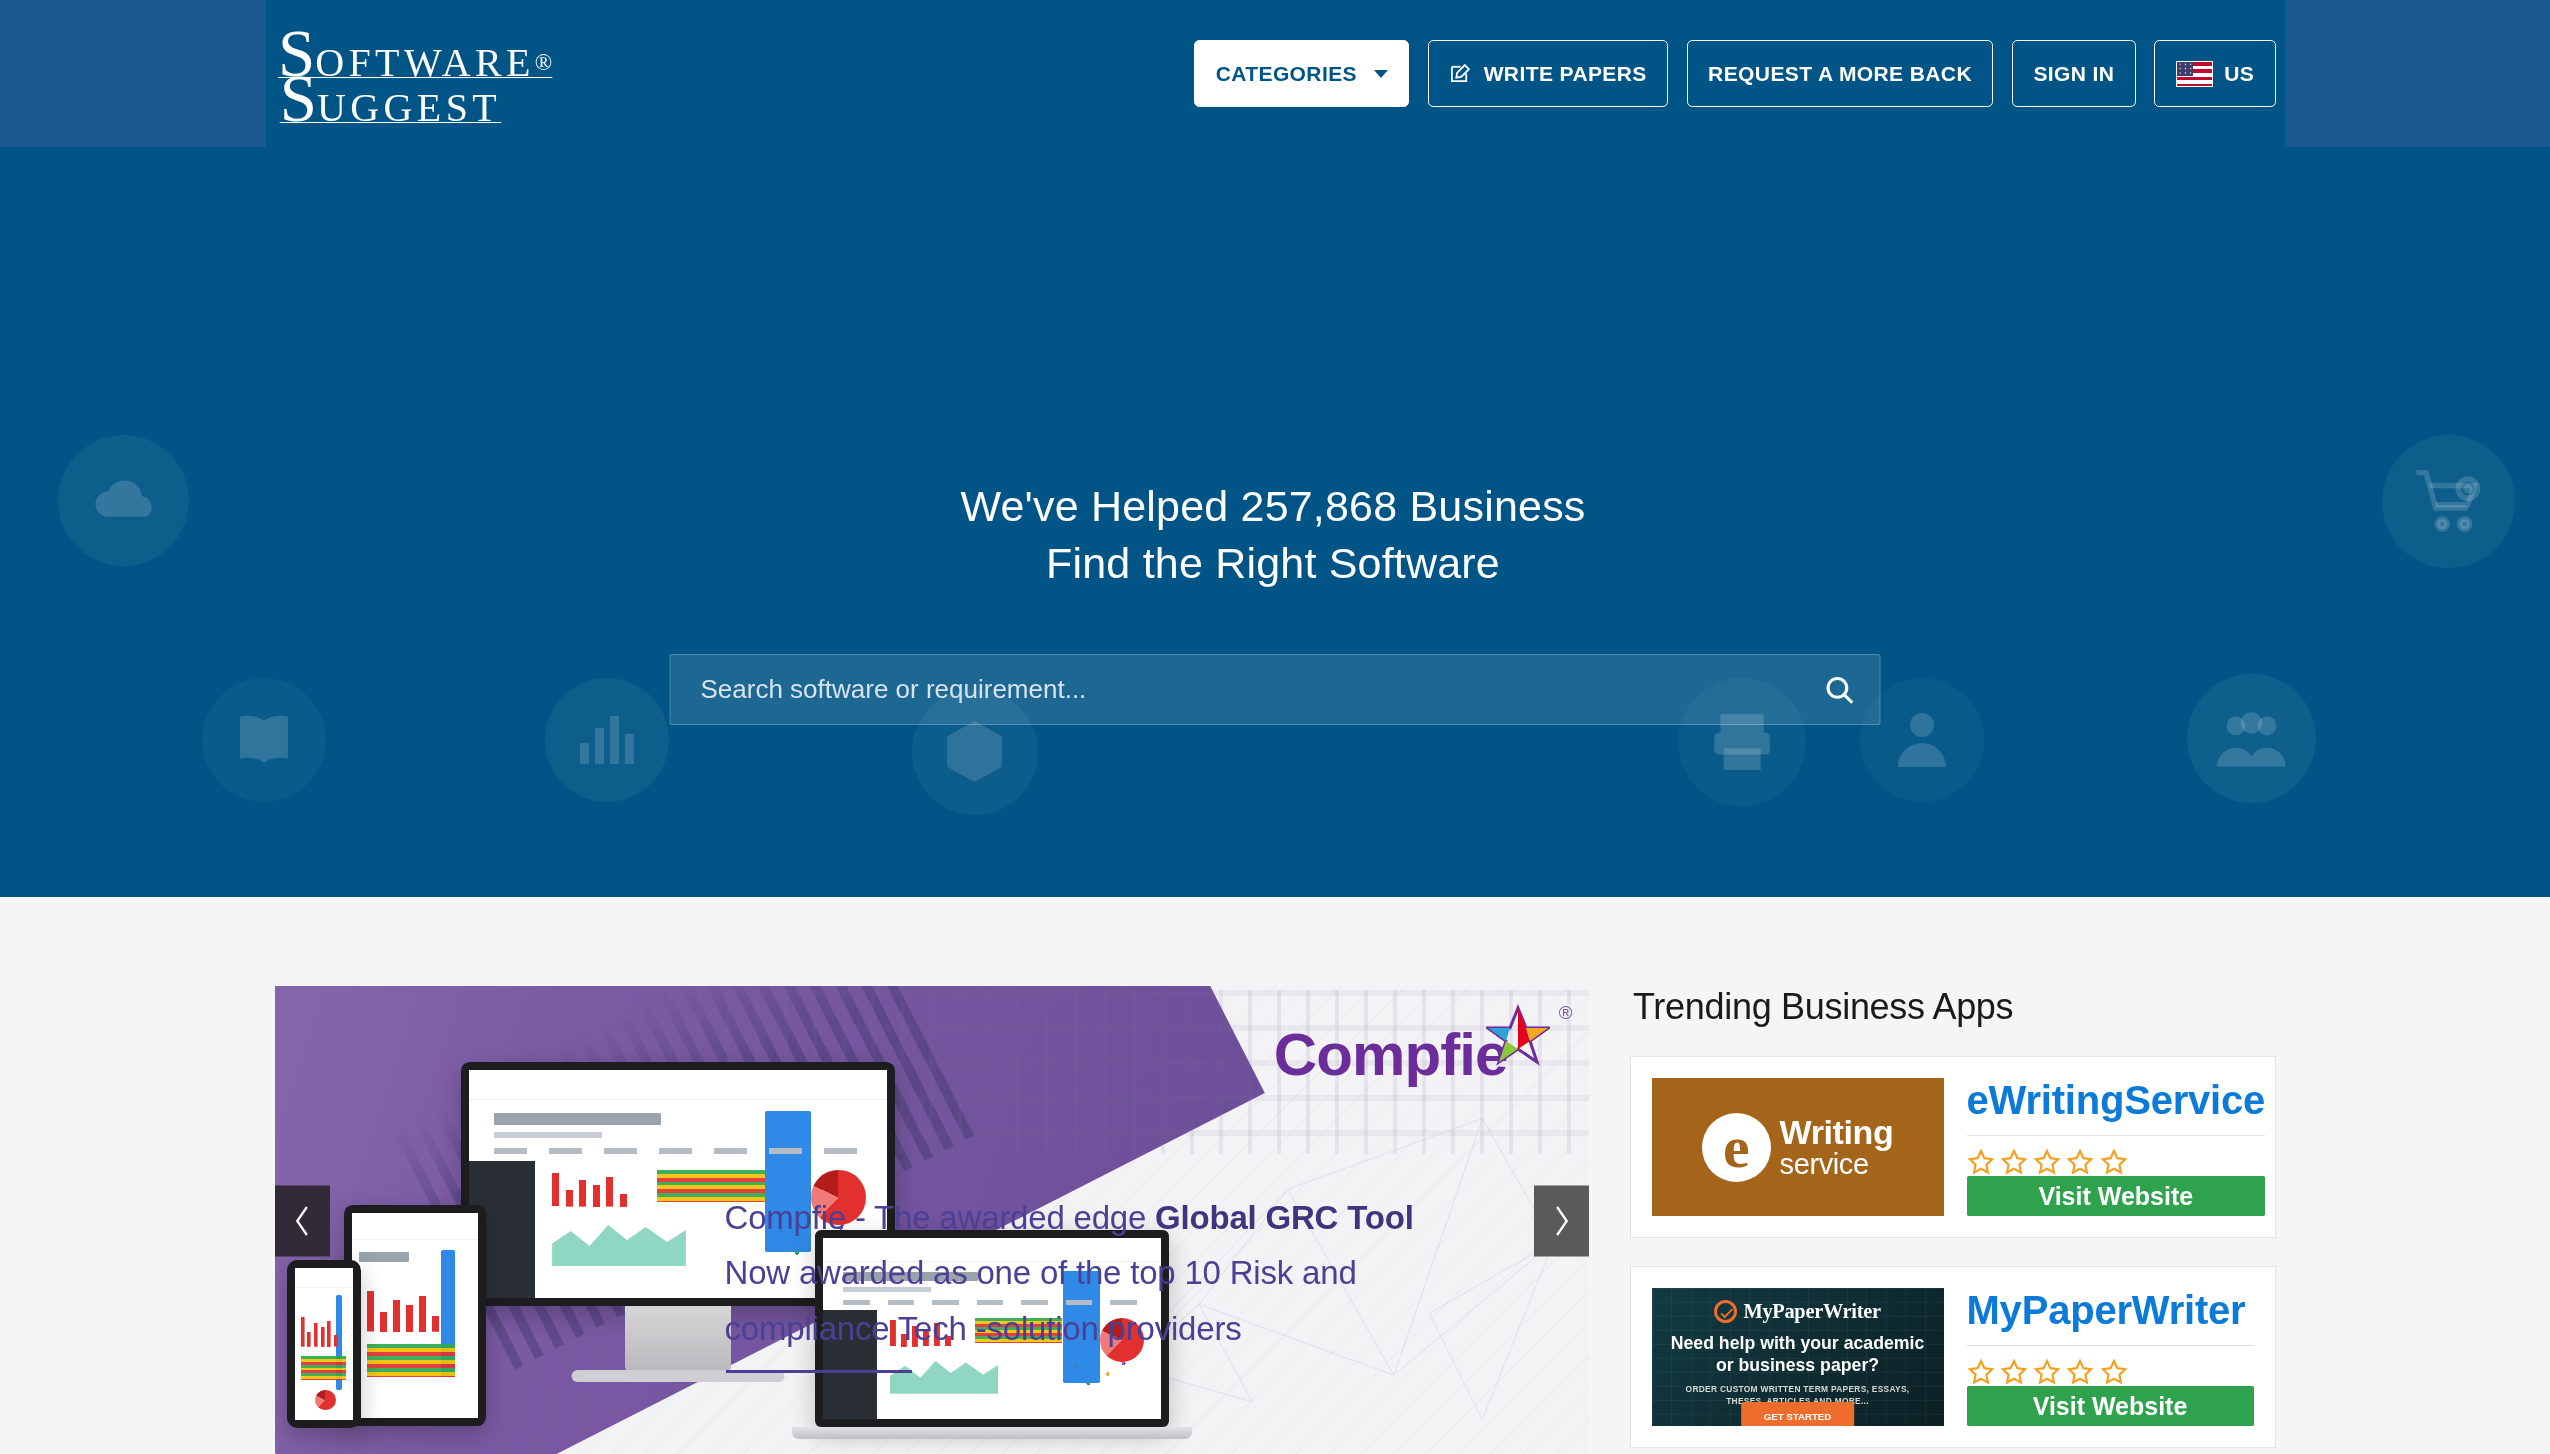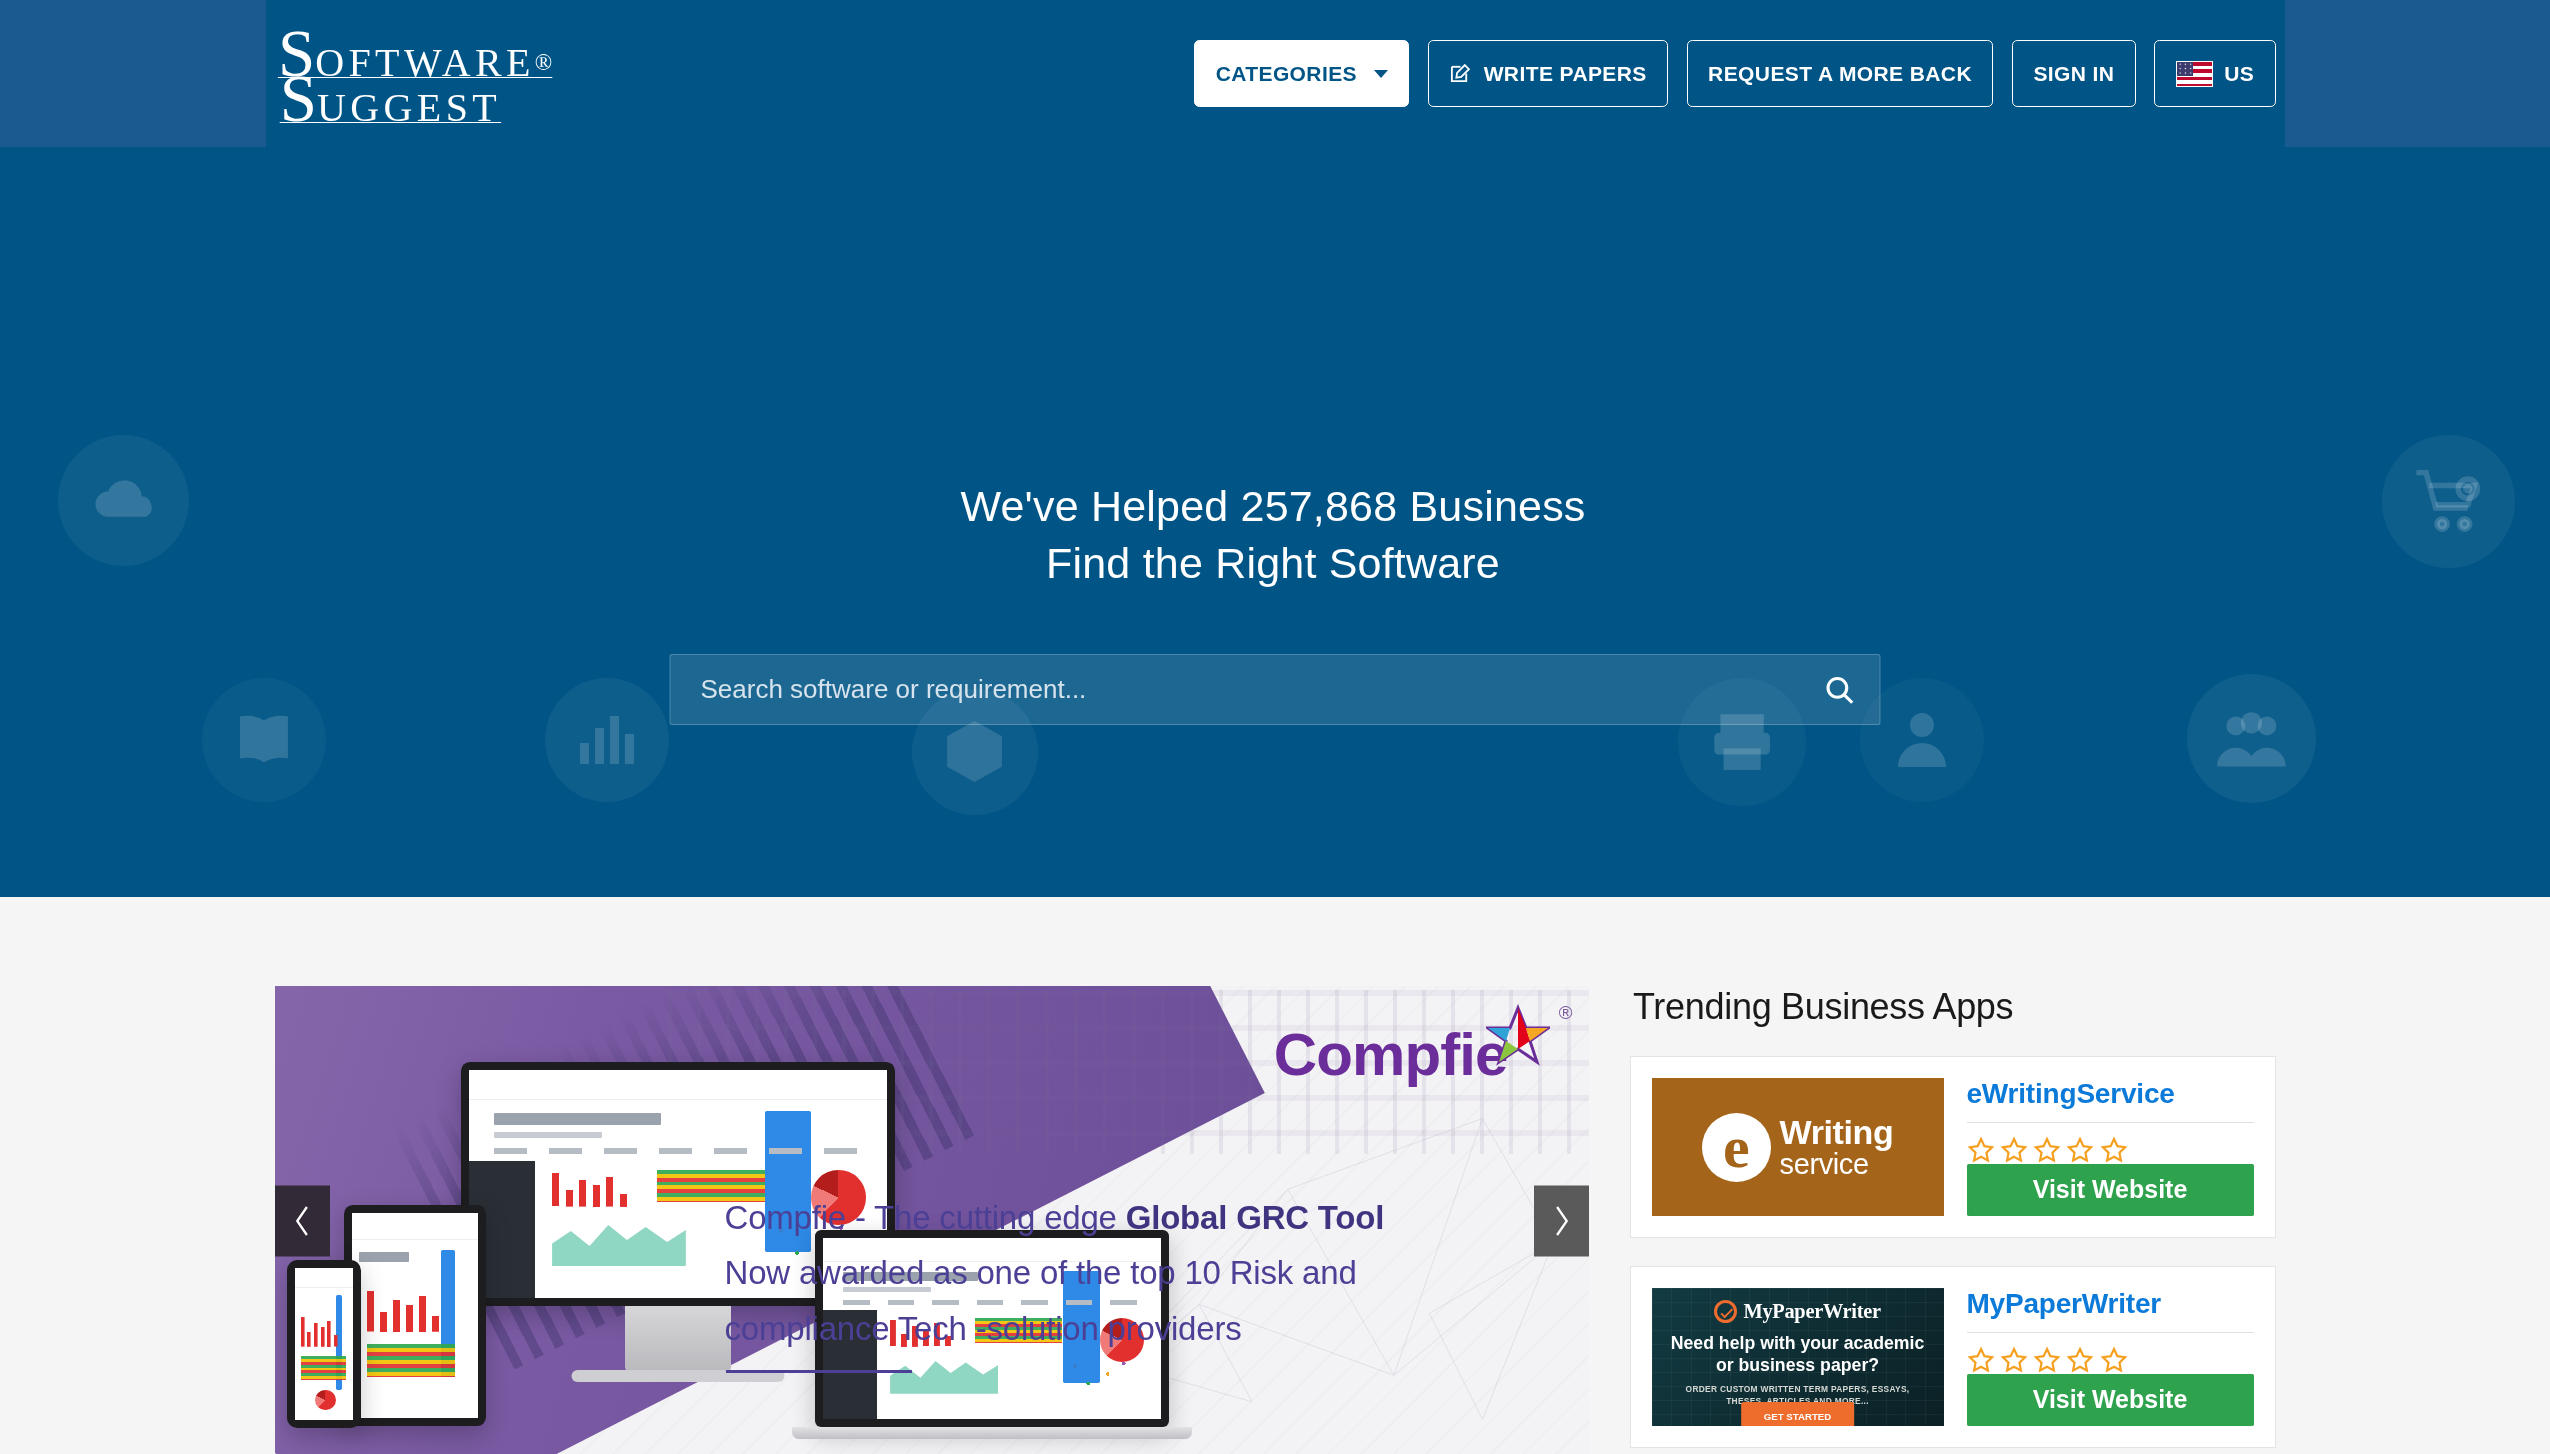--- a/index.html
+++ b/index.html
@@ -392,21 +392,21 @@
   }
   .mpw-cta{
     position:absolute; left:50%; transform:translateX(-50%); bottom:-5.3px;
     background:#ee6d2d; color:#fff; font-size:9.7px; font-weight:bold;
     padding:9px 23px; border-radius:2.7px; white-space:nowrap;
   }
 
   .app-body{ flex:1; display:flex; flex-direction:column; }
   .app-name{
     color:#0b7ad8;
-    font-size:28px;
+    font-size:40px;
     font-weight:bold;
     text-decoration:none;
     letter-spacing:-0.2px;
   }
   .app-divider{ height:0.9px; background:#e0e0e0; margin:12.4px 0 12.4px; }
   .stars{ display:flex; gap:5.3px; margin-bottom:auto; }
   .stars svg{ width:28px; height:28px; display:block; }
   .visit-btn{
     background:#2fa24d;
     color:#ffffff;
@@ -624,21 +624,21 @@
       <svg class="brand-star" viewBox="0 0 64 64">
         <path d="M32 4 L40 24 L62 24 L44 37 L51 58 L32 45 L13 58 L20 37 L2 24 L24 24 Z" fill="none" stroke="#6b2d99" stroke-width="3"></path>
         <path d="M32 4 L40 24 L44 37 L32 45 Z" fill="#e2001a"></path>
         <path d="M40 24 L62 24 L44 37 Z" fill="#f5a623"></path>
         <path d="M2 24 L24 24 L20 37 Z" fill="#2fa3d8"></path>
         <path d="M20 37 L32 45 L13 58 Z" fill="#8bc63e"></path>
       </svg>
       <span class="brand-reg">®</span>
 
       <div class="slide-text">
-        <span>Compfie - The cutting edge </span><b>Global GRC Tool</b><br>
+        <span>Compfie - The awarded edge </span><b>Global GRC Tool</b><br>
         <span>Now awarded as one of the top 10 Risk and</span><br>
         <span>compliance Tech -solution providers</span>
         <span class="rule"></span>
       </div>
     </div>
 
     <button class="car-arrow car-prev">
       <svg viewBox="0 0 24 40" fill="none" stroke="#ffffff" stroke-width="2.6">
           <path d="M17 4 L6 20 L17 36"></path>
         </svg>

